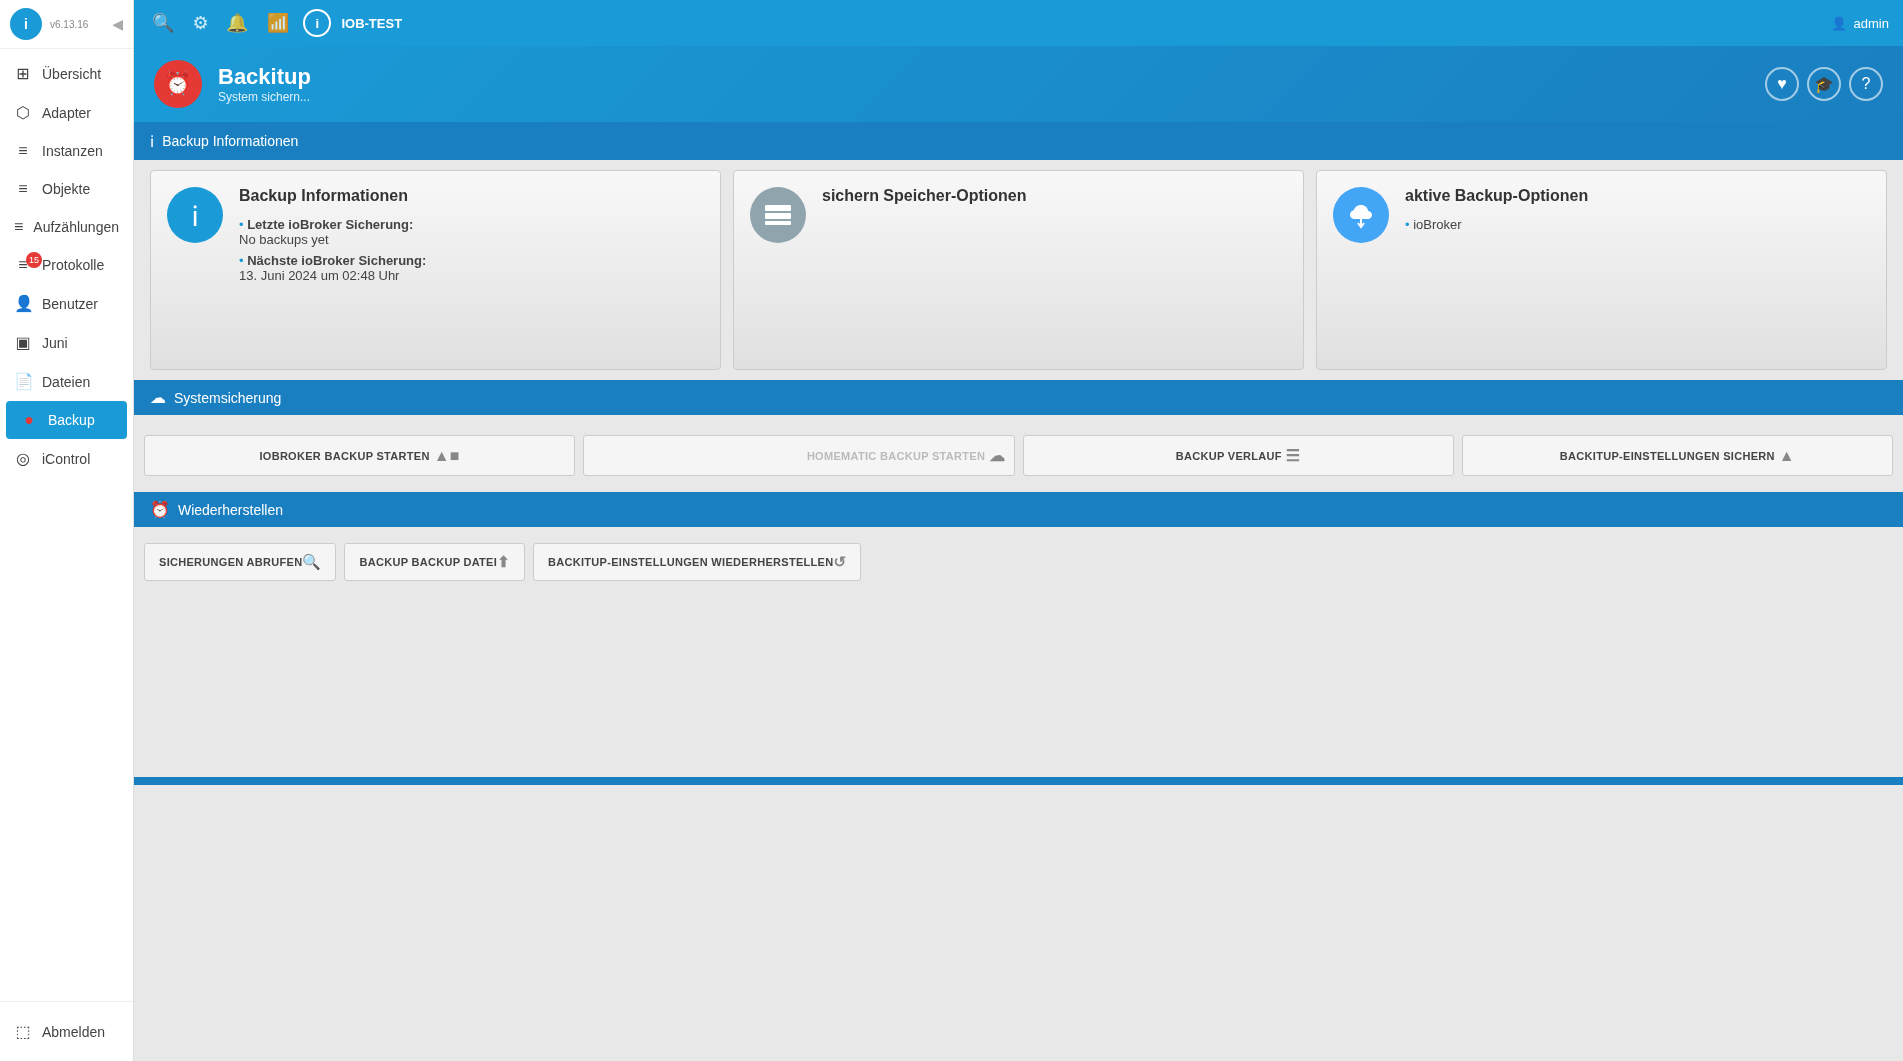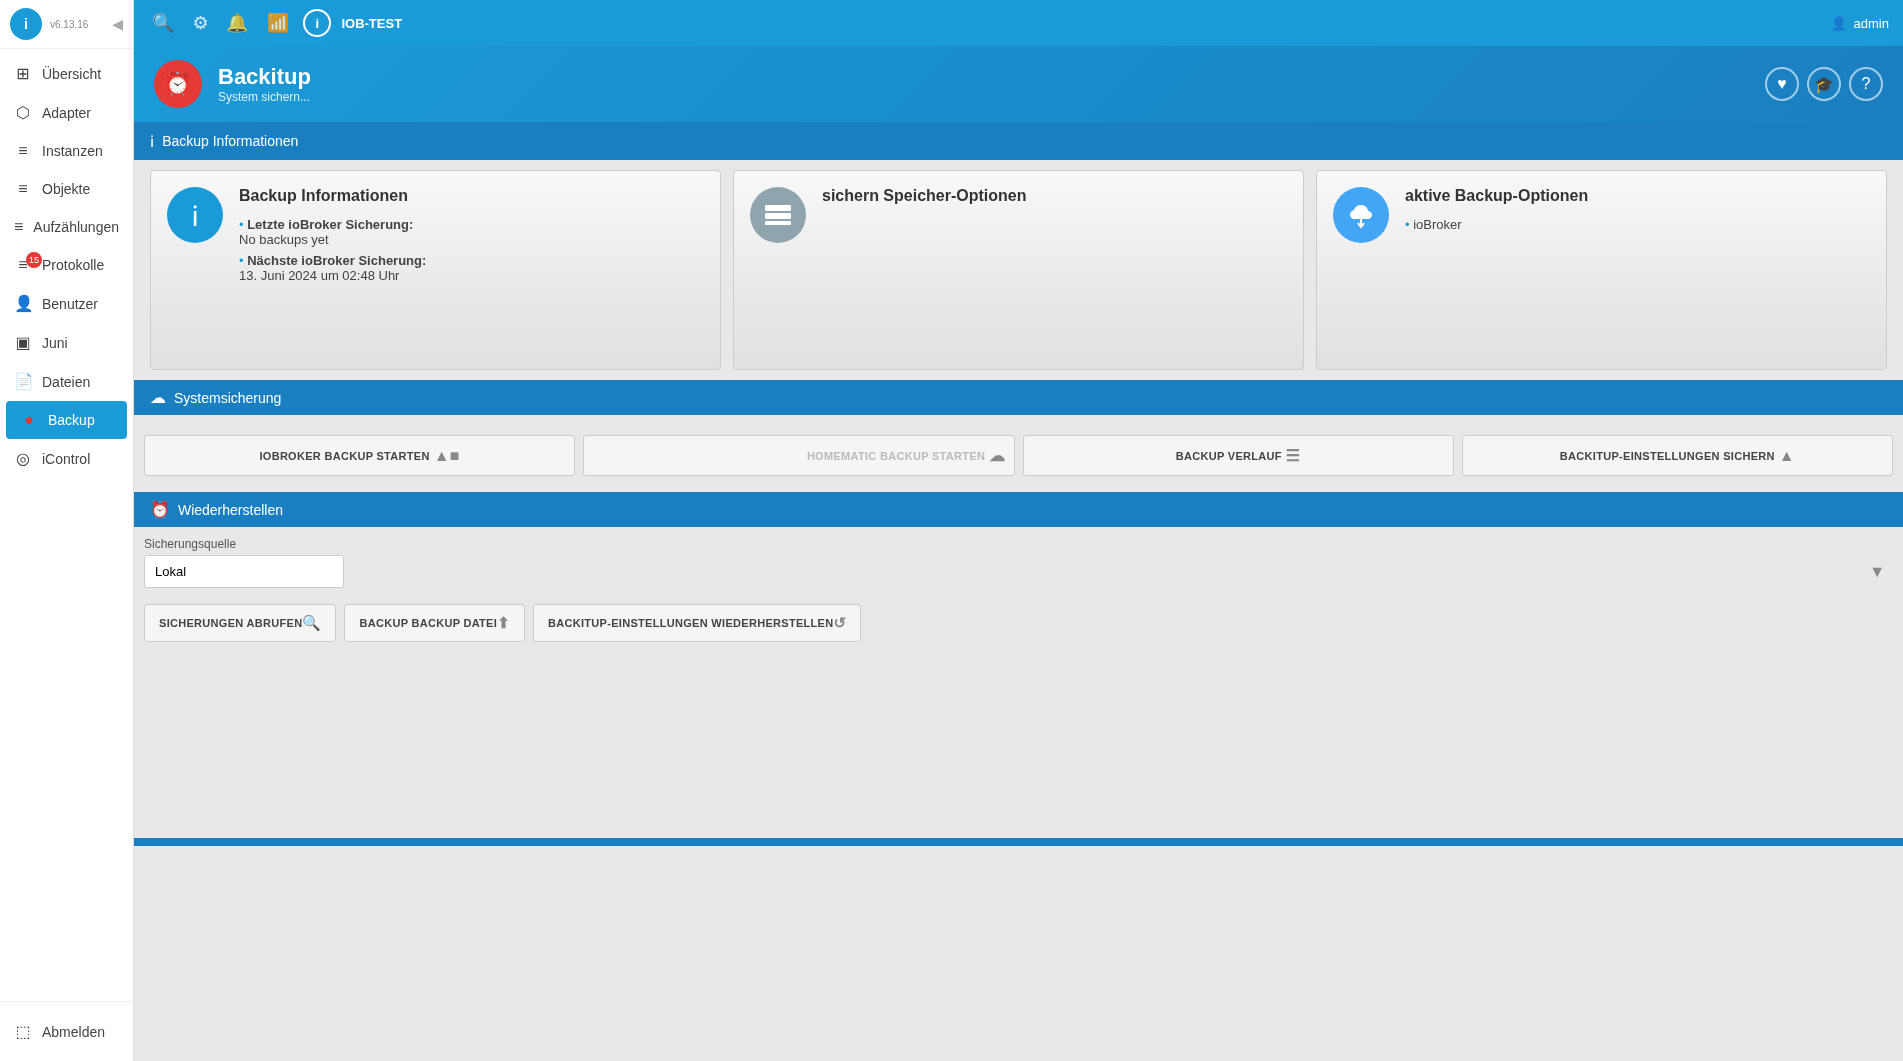--- a/index.html
+++ b/index.html
@@ -424,32 +424,20 @@
         </button>
       </div>
     </div>
 
     <div class="section-header">
       <span class="icon">⏰</span>
       <span>Wiederherstellen</span>
     </div>
 
     <div class="restore-section">
-      <div style="margin-bottom:10px;">
-        <div class="restore-label">Sicherungsquelle</div>
-        <div class="restore-select-wrap">
-          <select class="restore-select">
-            <option>Lokal</option>
-            <option>FTP</option>
-            <option>Google Drive</option>
-            <option>Dropbox</option>
-          </select>
-          <span class="select-arrow">▼</span>
-        </div>
-      </div>
       <div class="restore-row">
         <button class="restore-btn">
           <span>SICHERUNGEN ABRUFEN</span>
           <span class="btn-icon">🔍</span>
         </button>
         <button class="restore-btn">
           <span>BACKUP BACKUP DATEI</span>
           <span class="btn-icon">⬆</span>
         </button>
         <button class="restore-btn">

